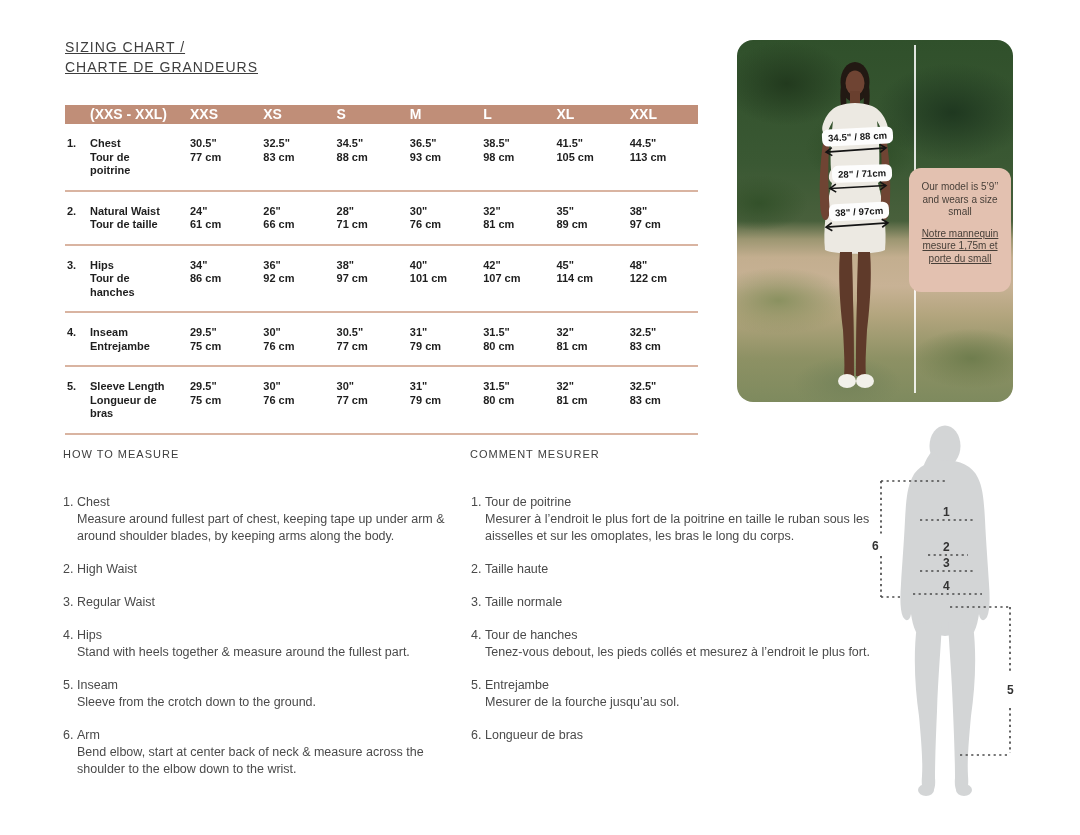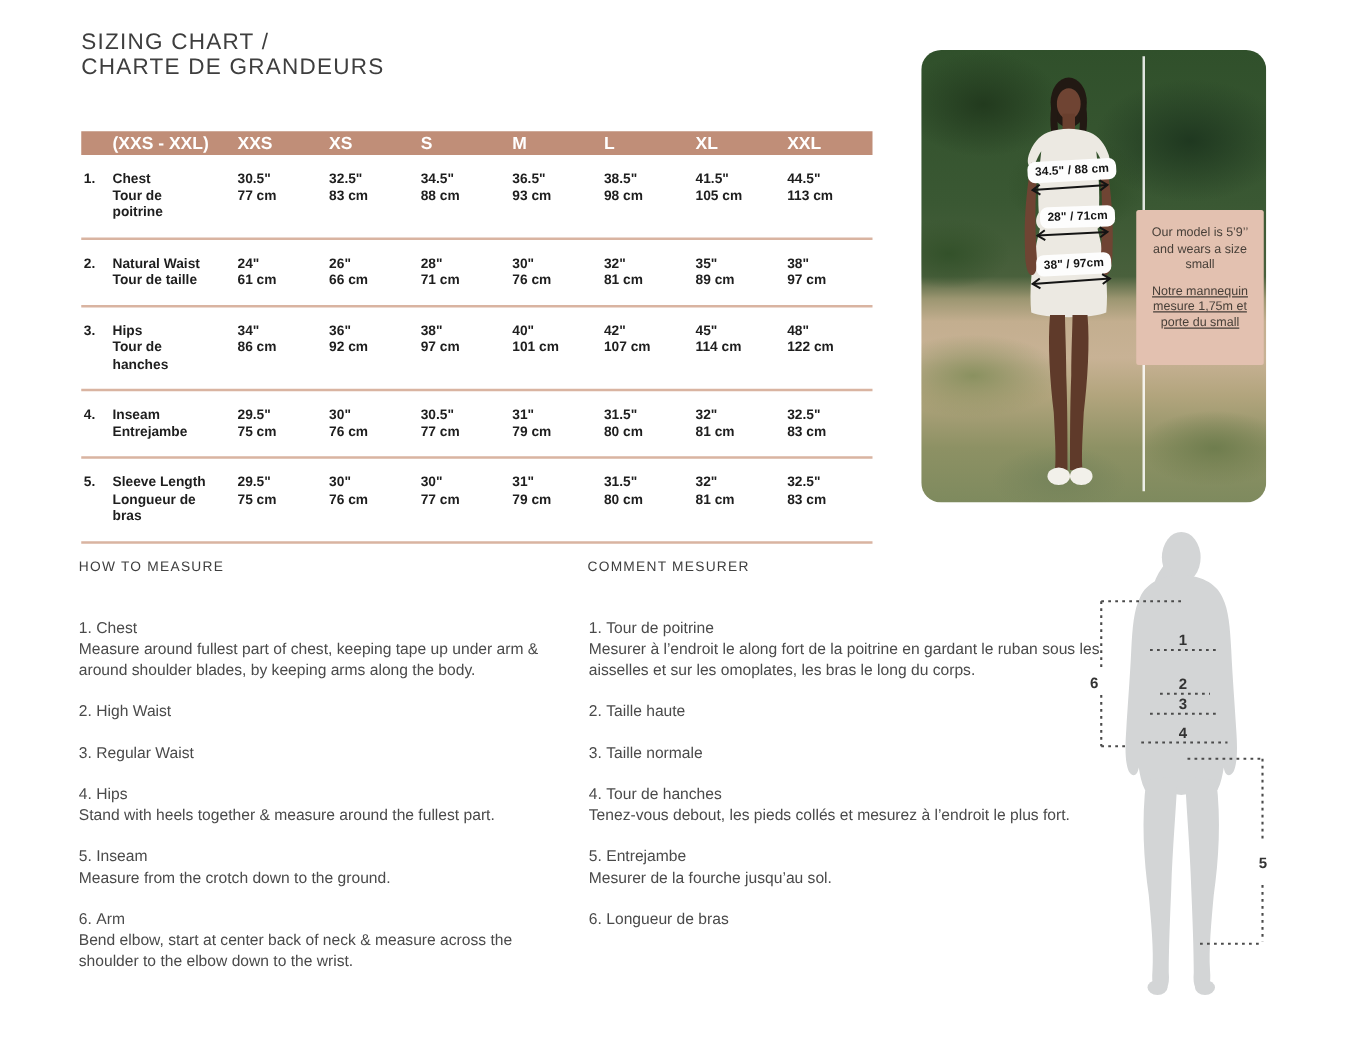--- a/index.html
+++ b/index.html
@@ -5,22 +5,22 @@
   :root{
     --accent:#c08e78; --divider:#d9b4a1; --notebox:#e3c1b0;
     --ink:#1e1e1e; --body:#4a4a4a; --title:#3e3e3e; --sil:#d3d5d6;
   }
   *{box-sizing:border-box; margin:0; padding:0;}
   html,body{background:#fff;}
   body{font-family:"Liberation Sans", sans-serif; -webkit-font-smoothing:antialiased;}
   .page{position:relative; width:1080px; height:835px; background:#fff; overflow:hidden;}
 
   
-  .page-title{position:absolute; left:65px; top:24px; font-size:18px; line-height:19.5px;
-    letter-spacing:1px; color:var(--title); font-weight:400;}
+  .page-title{position:absolute; left:65px; top:38px; font-size:14px; line-height:19.5px;
+    letter-spacing:1px; color:var(--title); font-weight:400;text-decoration:underline;}
 
   
   .size-table{position:absolute; left:65px; top:105px; width:633px; color:var(--ink);}
   .st-grid{display:grid; grid-template-columns:120px repeat(7,1fr); align-items:start;}
   .st-header{background:var(--accent); height:19px; align-items:center; color:#fff;
     font-size:14px; font-weight:700;}
   .st-header .hc{padding-left:5px; line-height:19px;}
   .st-header .hc0{padding-left:25px;}
   .st-row{border-bottom:2px solid var(--divider); padding:13px 0 12px;}
   .st-row .cell{padding-left:5px; font-size:11px; font-weight:700; line-height:13.5px;}
@@ -37,37 +37,37 @@
       radial-gradient(80px 55px at 45% 30%, #2c4a24 0%, rgba(44,74,36,0) 70%),
       radial-gradient(70px 40px at 8% 45%, #33512a 0%, rgba(51,81,42,0) 70%),
       radial-gradient(120px 55px at 15% 72%, #8a9160 0%, rgba(138,145,96,0) 60%),
       radial-gradient(100px 50px at 85% 88%, #6f7d4e 0%, rgba(111,125,78,0) 60%),
       radial-gradient(90px 45px at 40% 95%, #75835a 0%, rgba(117,131,90,0) 60%),
       linear-gradient(180deg,#30502b 0%,#3a5833 34%,#49603c 50%,#9c9671 55%,
         #c3ae8f 60%,#c8b295 68%,#b3a57e 76%,#8d9164 88%,#7e8a5e 100%);}
   .height-line{position:absolute; left:177px; top:5px; width:2px; height:348px;
     background:rgba(255,255,255,.85);}
   .model-note{position:absolute; left:172px; top:128px; width:102px; height:124px;
-    background:var(--notebox); border-radius:2px; color:#473f38; font-size:10px;
+    background:var(--notebox); border-radius:12px; color:#473f38; font-size:10px;
     line-height:12.5px; text-align:center; padding:13px 5px; z-index:3;}
   .model-note p + p{margin-top:9px;text-decoration:underline;}
   .meas-tag{position:absolute; background:#fdfdfd; color:#141414; font-size:9.5px;
     font-weight:700; line-height:11px; padding:3px 6px; border-radius:6px; white-space:nowrap;
     z-index:2; letter-spacing:.1px;}
   .meas-arrow{position:absolute; z-index:2;}
   .meas-arrow svg{display:block;}
 
   
   .section-h{position:absolute; top:448px; font-size:11px; letter-spacing:1px;
     color:var(--title); font-weight:400;}
   .mlist{position:absolute; top:494px; font-size:12.5px; line-height:17px; color:var(--body);}
   .mlist .mi{margin-bottom:16px;}
   .mi-line{display:flex;}
   .mi-num{width:14px; flex:0 0 14px;}
-  .mi-desc{}
+  .mi-desc{margin-left:14px;}
   .mlist-en{left:63px; width:392px;}
   .mlist-fr{left:471px; width:420px;}
 
   
   .diagram{position:absolute; left:865px; top:416px; width:175px; height:400px;}
   .dash{stroke:#4b4b4b; stroke-width:1.7; fill:none; stroke-dasharray:2.2 3.4;}
   .dnum{font-size:12px; font-weight:700; fill:#333; font-family:"Liberation Sans",sans-serif;}
 </style>
 </head>
 <body>
@@ -348,39 +348,39 @@
           <span class="mi-num">4.</span>
           <span>Hips</span>
         </div>
       <div class="mi-desc">Stand with heels together &amp; measure around the fullest part.</div>
     </div>
     <div class="mi">
       <div class="mi-line">
           <span class="mi-num">5.</span>
           <span>Inseam</span>
         </div>
-      <div class="mi-desc">Measure from the crotch down to the ground.</div>
+      <div class="mi-desc">Sleeve from the crotch down to the ground.</div>
     </div>
     <div class="mi">
       <div class="mi-line">
           <span class="mi-num">6.</span>
           <span>Arm</span>
         </div>
       <div class="mi-desc">Bend elbow, start at center back of neck &amp; measure across the shoulder to the elbow down to the wrist.</div>
     </div>
   </div>
 
   <div class="section-h" style="left:470px;">COMMENT MESURER</div>
   <div class="mlist mlist-fr">
     <div class="mi">
       <div class="mi-line">
           <span class="mi-num">1.</span>
           <span>Tour de poitrine</span>
         </div>
-      <div class="mi-desc">Mesurer à l’endroit le along fort de la poitrine en gardant le ruban sous les aisselles et sur les omoplates, les bras le long du corps.</div>
+      <div class="mi-desc">Mesurer à l’endroit le plus fort de la poitrine en taille le ruban sous les aisselles et sur les omoplates, les bras le long du corps.</div>
     </div>
     <div class="mi">
       <div class="mi-line">
           <span class="mi-num">2.</span>
           <span>Taille haute</span>
         </div>
       <div class="mi-desc"></div>
     </div>
     <div class="mi">
       <div class="mi-line">

